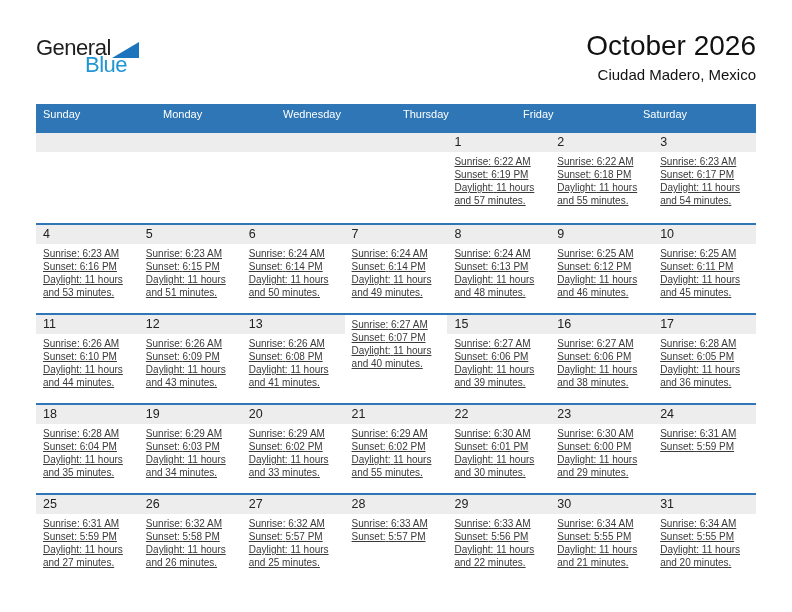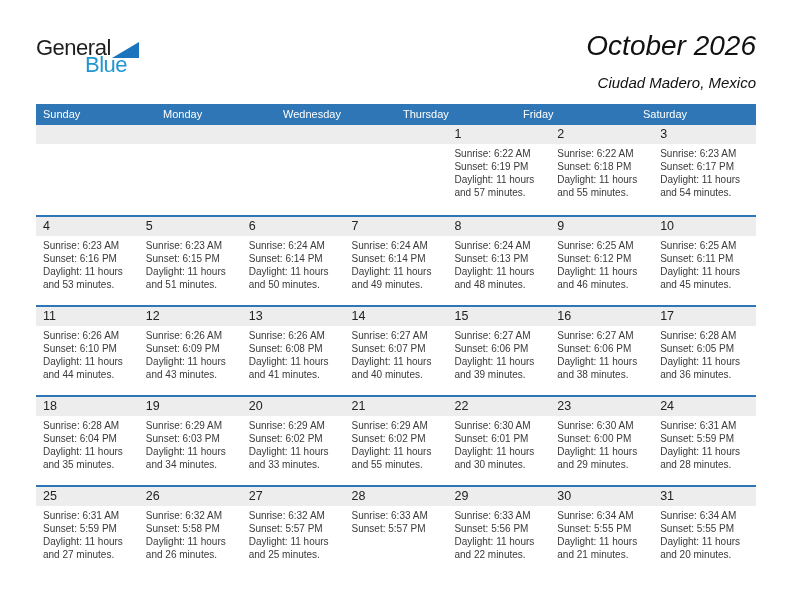--- a/index.html
+++ b/index.html
@@ -13,31 +13,31 @@
   body{
     width:792px;height:612px;background:#ffffff;position:relative;
     font-family:"Liberation Sans", sans-serif;color:#222;overflow:hidden;
   }
   .logo{position:absolute;left:36px;top:37px;}
   .logo-top{display:flex;align-items:flex-end;}
   .logo-general{font-size:22px;line-height:22px;color:#1d1d1d;letter-spacing:-0.5px;}
   .logo-triangle{width:0;height:0;border-left:27px solid transparent;
     border-bottom:16px solid var(--logo-triangle);margin-left:1px;margin-bottom:1px;}
   .logo-blue{font-size:22px;line-height:20px;color:var(--logo-blue);margin-left:49px;margin-top:-4px;letter-spacing:-0.5px;}
-  .title-block{position:absolute;right:36px;top:30px;text-align:right;font-style:italic;}
+  .title-block{position:absolute;right:36px;top:30px;text-align:right;}
   .page-title{margin:0;font-size:28px;font-weight:400;color:#111;line-height:32px;}
-  .page-subtitle{margin-top:12px;font-size:15px;color:#111;}
+  .page-subtitle{margin-top:4px;font-size:15px;color:#111;}
   .calendar{position:absolute;left:36px;top:104px;width:720px;}
-  .weekday-row{display:flex;background:var(--header-blue);height:21px;}
+  .weekday-row{display:flex;background:var(--header-blue);height:29px;}
   .weekday-cell{flex:1 1 0;color:#ffffff;font-size:11px;line-height:21px;padding-left:7px;overflow:hidden;white-space:nowrap;}
   .week-row{display:flex;height:90px;box-sizing:border-box;}
   .week-row + .week-row{border-top:2px solid var(--divider-blue);}
   .day-cell{flex:1 1 0;overflow:hidden;}
   .day-band{height:19px;background:var(--band-gray);font-size:12.5px;line-height:19px;padding-left:7px;color:#222;}
-  .day-info{padding:3px 6px 0 7px;font-size:10px;line-height:13px;color:#3a3a3a;}
+  .day-info{padding:3px 6px 0 7px;font-size:10px;line-height:13px;color:#3a3a3a;text-decoration:underline;}
 </style>
 </head>
 <body>
 
 <div class="logo">
   <div class="logo-top">
     <span class="logo-general">General</span>
     <span class="logo-triangle"></span>
   </div>
   <div class="logo-blue">Blue</div>
@@ -173,21 +173,20 @@
         </div>
         <div class="day-cell">
           <div class="day-band">13</div>
           <div class="day-info">
             <div class="info-line"><span>Sunrise:</span> <span>6:26 AM</span></div>
             <div class="info-line"><span>Sunset:</span> <span>6:08 PM</span></div>
             <div class="info-line"><span>Daylight:</span> <span>11 hours and 41 minutes.</span></div>
           </div>
         </div>
         <div class="day-cell">
-          <div class="day-band">14</div>
           <div class="day-info">
             <div class="info-line"><span>Sunrise:</span> <span>6:27 AM</span></div>
             <div class="info-line"><span>Sunset:</span> <span>6:07 PM</span></div>
             <div class="info-line"><span>Daylight:</span> <span>11 hours and 40 minutes.</span></div>
           </div>
         </div>
         <div class="day-cell">
           <div class="day-band">15</div>
           <div class="day-info">
             <div class="info-line"><span>Sunrise:</span> <span>6:27 AM</span></div>
@@ -259,21 +258,20 @@
             <div class="info-line"><span>Sunrise:</span> <span>6:30 AM</span></div>
             <div class="info-line"><span>Sunset:</span> <span>6:00 PM</span></div>
             <div class="info-line"><span>Daylight:</span> <span>11 hours and 29 minutes.</span></div>
           </div>
         </div>
         <div class="day-cell">
           <div class="day-band">24</div>
           <div class="day-info">
             <div class="info-line"><span>Sunrise:</span> <span>6:31 AM</span></div>
             <div class="info-line"><span>Sunset:</span> <span>5:59 PM</span></div>
-            <div class="info-line"><span>Daylight:</span> <span>11 hours and 28 minutes.</span></div>
           </div>
         </div>
       </div>
       <div class="week-row">
         <div class="day-cell">
           <div class="day-band">25</div>
           <div class="day-info">
             <div class="info-line"><span>Sunrise:</span> <span>6:31 AM</span></div>
             <div class="info-line"><span>Sunset:</span> <span>5:59 PM</span></div>
             <div class="info-line"><span>Daylight:</span> <span>11 hours and 27 minutes.</span></div>

